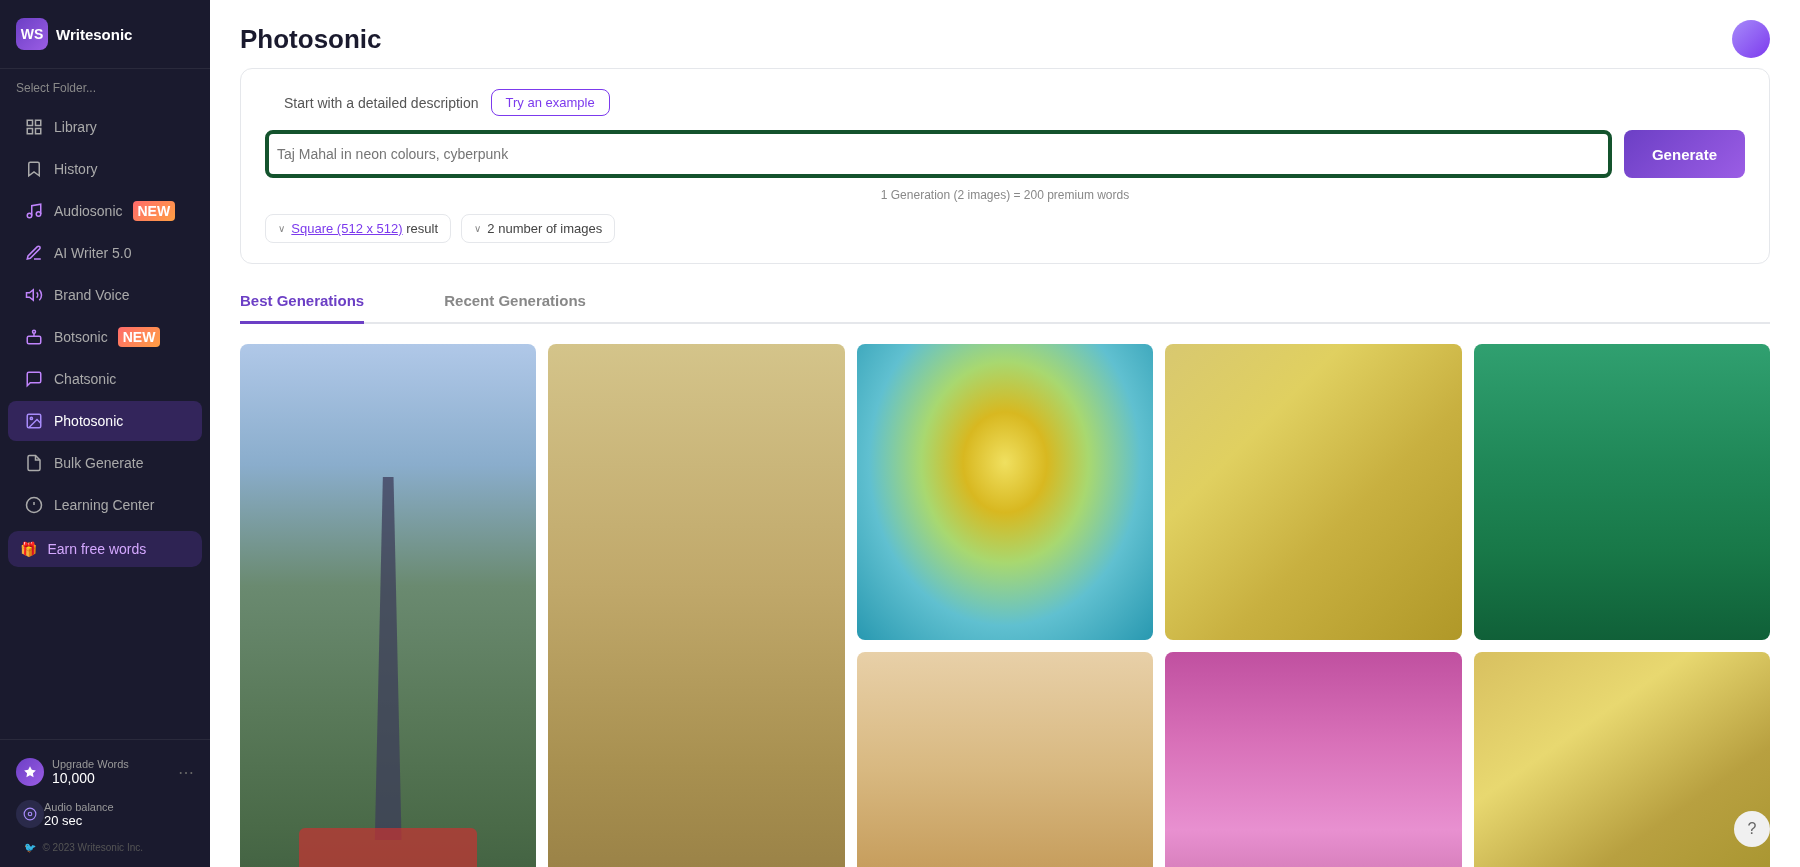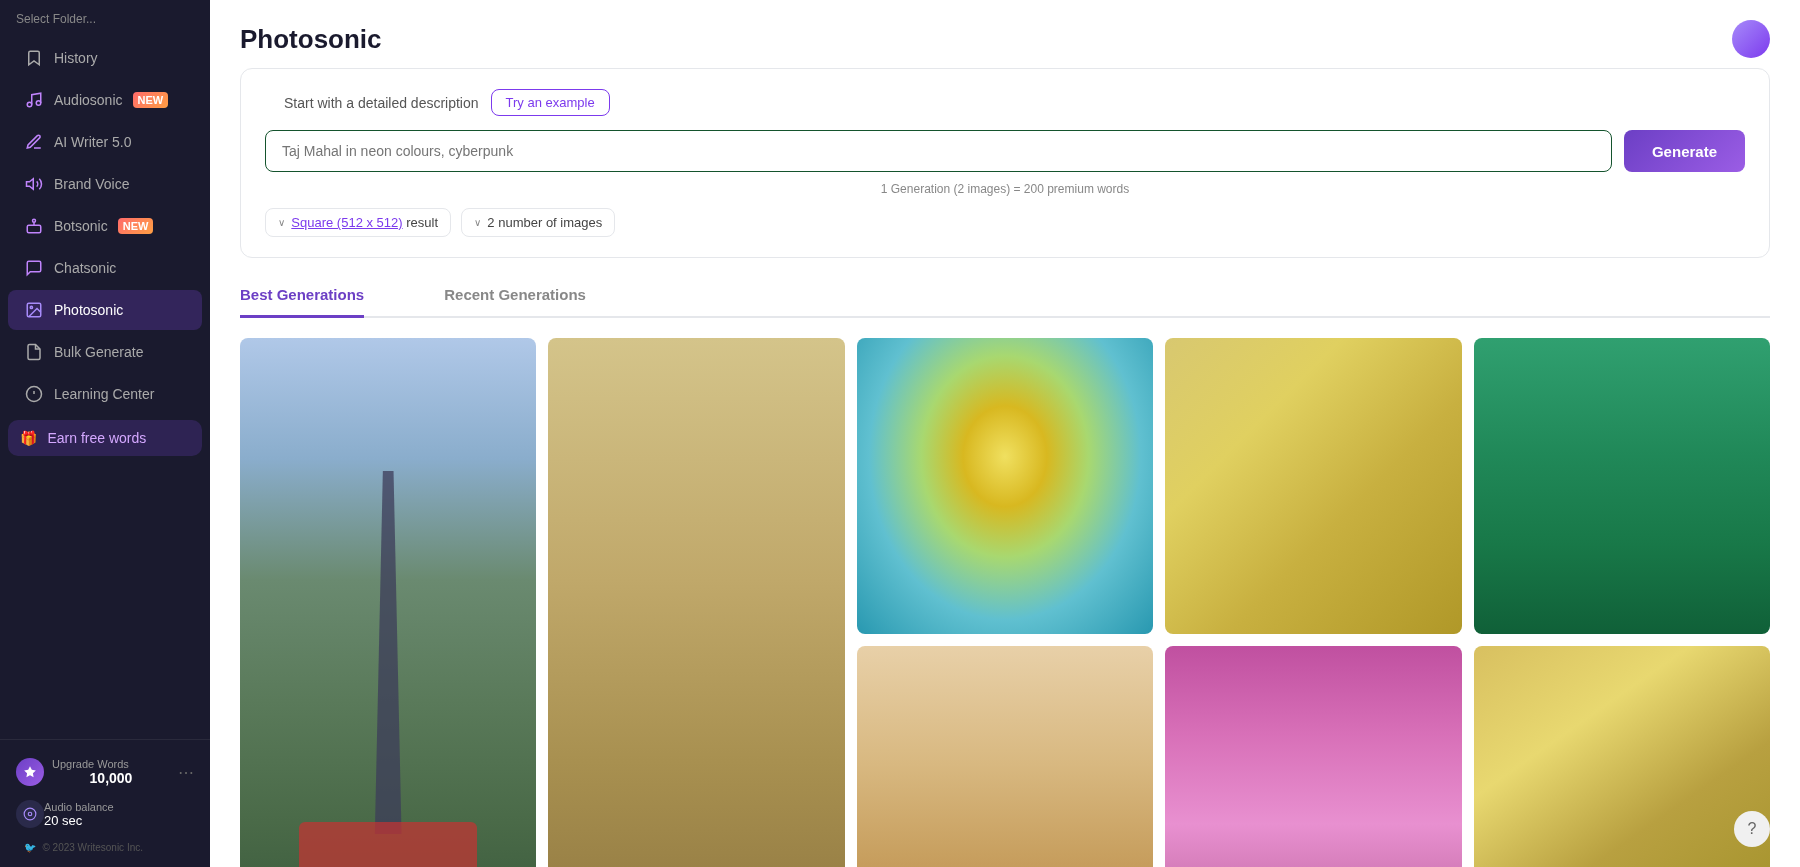--- a/index.html
+++ b/index.html
@@ -71,21 +71,21 @@
       width: 20px;
       height: 20px;
       display: flex;
       align-items: center;
       justify-content: center;
       font-size: 15px;
     }
     .badge-new {
       background: linear-gradient(135deg, #ff6b6b, #ff9f43);
       color: white;
-      font-size: 11px;
+      font-size: 14px;
       font-weight: 700;
       padding: 2px 5px;
       border-radius: 4px;
       text-transform: uppercase;
     }
     .earn-free-words {
       background: rgba(108, 63, 197, 0.25);
       border-radius: 10px;
       margin: 6px 8px;
       padding: 10px 12px;
@@ -223,23 +223,23 @@
       cursor: pointer;
       font-weight: 500;
     }
     .input-row {
       display: flex;
       gap: 12px;
       align-items: stretch;
     }
     .prompt-input {
       flex: 1;
-      border: 1px solid #14532d;
-      border-radius: 8px;
-      padding: 12px 16px;
+      border: 4px solid #14532d;
+      border-radius: 8px;
+      padding: 12px 8px;
       font-size: 14px;
       color: #999;
       outline: none;
     }
     .generate-btn {
       background: linear-gradient(135deg, #6c3fc5, #9b5de5);
       color: white;
       border: none;
       border-radius: 8px;
       padding: 12px 28px;
@@ -350,25 +350,42 @@
       justify-content: center;
       font-size: 16px;
       color: #666;
       cursor: pointer;
     }
   </style>
 </head>
 <body>
 
 <aside class="sidebar">
+  <div class="sidebar-logo">
+    <div class="logo-icon">
+      <span>WS</span>
+    </div>
+    <span class="logo-text">Writesonic</span>
+  </div>
 
   <div class="sidebar-select-folder">Select Folder...</div>
 
   <nav class="sidebar-nav">
 
+    <div class="nav-item">
+      <span class="nav-icon">
+        <svg width="18" height="18" viewBox="0 0 24 24" fill="none" stroke="currentColor" stroke-width="2">
+            <rect x="3" y="3" width="7" height="7"></rect>
+            <rect x="14" y="3" width="7" height="7"></rect>
+            <rect x="3" y="14" width="7" height="7"></rect>
+            <rect x="14" y="14" width="7" height="7"></rect>
+          </svg>
+      </span>
+      <span>Library</span>
+    </div>
 
     <div class="nav-item">
       <span class="nav-icon">
         <svg width="18" height="18" viewBox="0 0 24 24" fill="none" stroke="currentColor" stroke-width="2">
             <path d="M19 21l-7-5-7 5V5a2 2 0 0 1 2-2h10a2 2 0 0 1 2 2z"></path>
           </svg>
       </span>
       <span>History</span>
     </div>
 
@@ -468,21 +485,21 @@
 
   <div class="sidebar-bottom">
     <div class="premium-words">
       <div class="premium-icon">
         <svg width="14" height="14" viewBox="0 0 24 24" fill="white">
             <polygon points="12 2 15.09 8.26 22 9.27 17 14.14 18.18 21.02 12 17.77 5.82 21.02 7 14.14 2 9.27 8.91 8.26 12 2"></polygon>
           </svg>
       </div>
       <div class="premium-info">
         <div style="font-size:11px;color:#999;">Upgrade Words</div>
-        <div style="font-size:14px;color:white;font-weight:700;text-align:center;">10,000</div>
+        <div style="font-size:14px;color:white;font-weight:400;">10,000</div>
       </div>
       <span class="three-dots">⋯</span>
     </div>
     <div class="audio-balance">
       <div class="audio-icon">
         <svg width="14" height="14" viewBox="0 0 24 24" fill="none" stroke="#a78bfa" stroke-width="2">
             <circle cx="12" cy="12" r="10"></circle>
             <circle cx="12" cy="12" r="3"></circle>
           </svg>
       </div>

